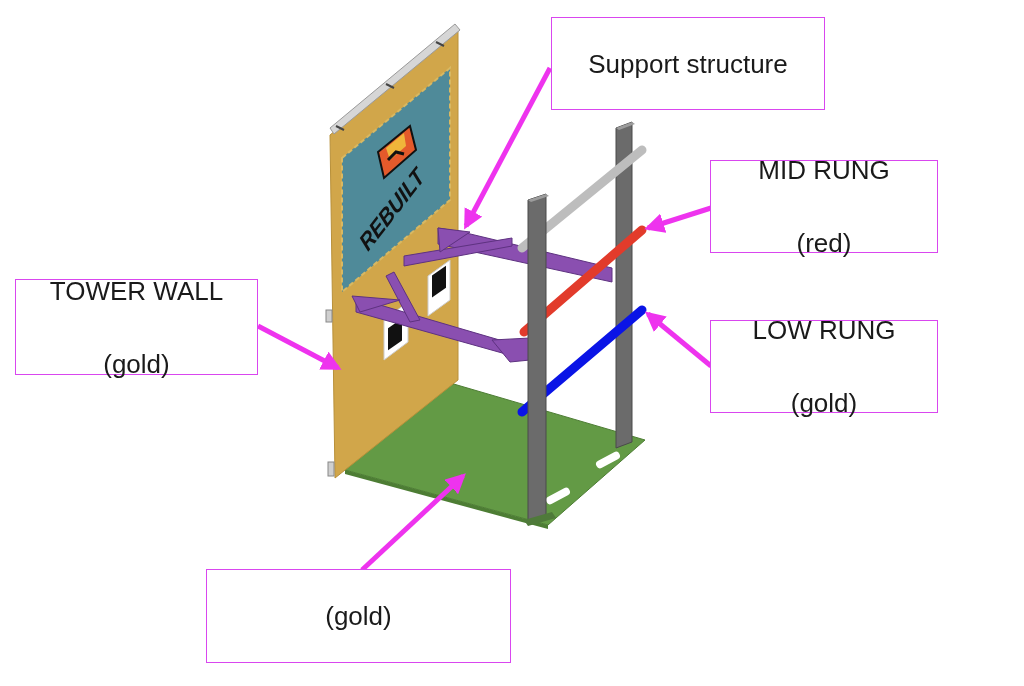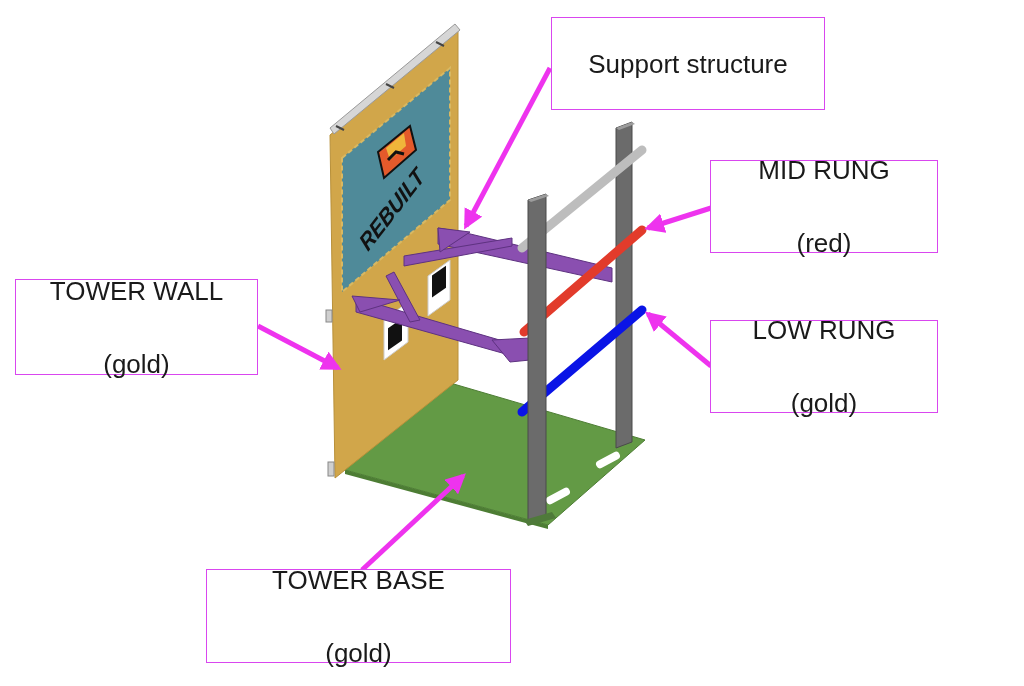--- a/index.html
+++ b/index.html
@@ -110,15 +110,14 @@
   <span>LOW RUNG</span>
   <span>(gold)</span>
 </div>
 
 <div class="callout" style="left:15px; top:279px; width:243px; height:96px;">
   <span>TOWER WALL</span>
   <span>(gold)</span>
 </div>
 
 <div class="callout" style="left:206px; top:569px; width:305px; height:94px;">
-  <span>TOWER BASE</span>
   <span>(gold)</span>
 </div>
 
 </body></html>

